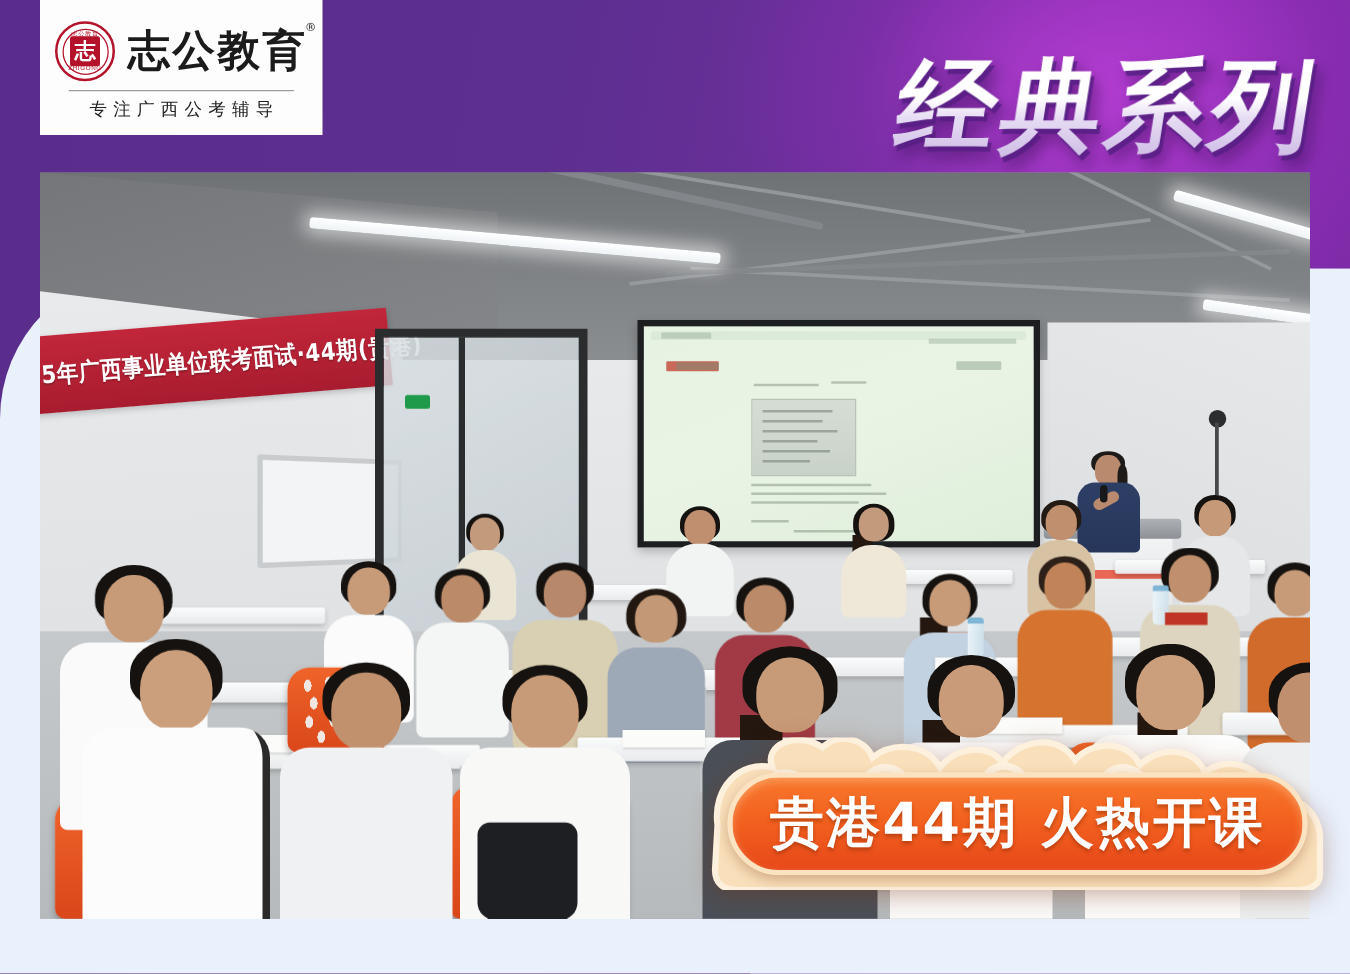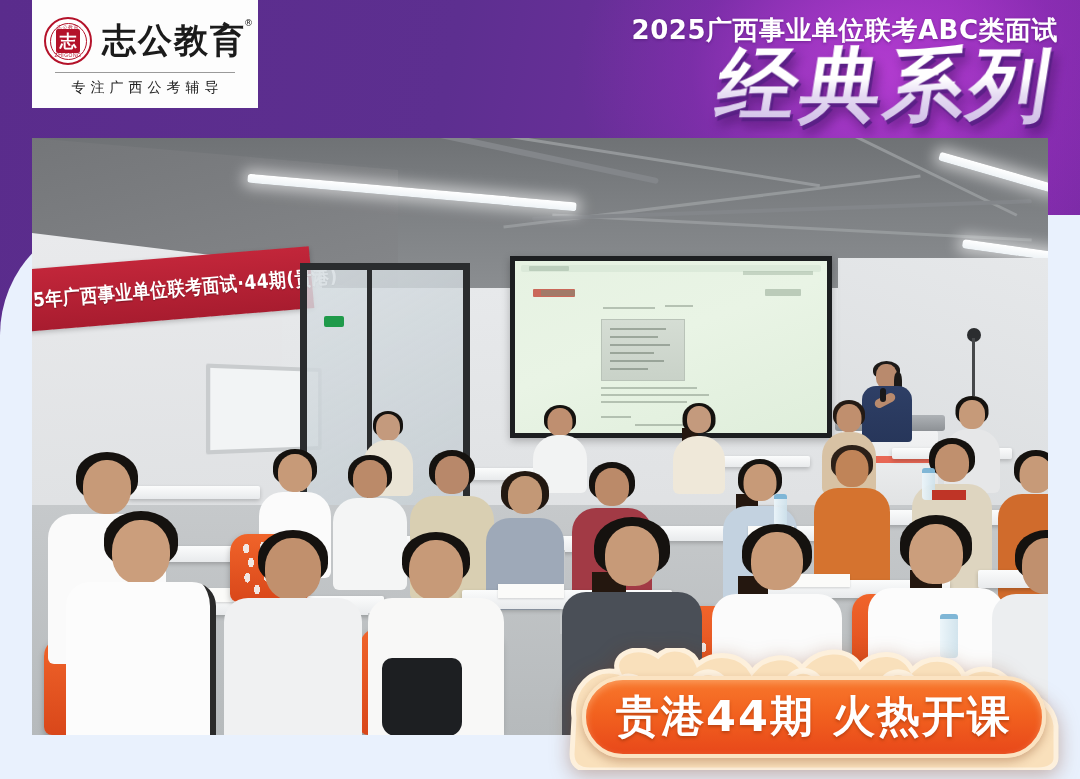--- a/index.html
+++ b/index.html
@@ -323,21 +323,21 @@
   .paper {
     position:absolute; background:#fbfbf9; box-shadow:0 1px 2px rgba(0,0,0,.15);
   }
   .redbook { position:absolute; background:#bf3426; }
   .bag {
     position:absolute; background:#1d1f22; border-radius:10px 10px 14px 14px;
   }
 
   
   .badge-wrap {
-    position:absolute; left:566px; top:648px; width:496px; height:122px;
+    position:absolute; left:566px; top:590px; width:496px; height:122px;
   }
   .flame {
     position:absolute; inset:0;
     filter:drop-shadow(0 5px 10px rgba(120,45,10,.35));
   }
   .badge-body {
     position:absolute; left:16px; top:28px; width:464px; height:82px;
     border-radius:42px;
     background:linear-gradient(#f8772c 0%,#f2621f 45%,#e8481a 100%);
     border:4px solid #fbe3c2;
@@ -365,21 +365,20 @@
       </div>
       <div class="brand">
         <span>志公教育</span>
         <span class="reg">®</span>
       </div>
     </div>
     <div class="logo-rule"></div>
     <div class="tagline">专注广西公考辅导</div>
   </div>
 
-  <div class="head-sub">2025广西事业单位联考ABC类面试</div>
   <div class="head-main">经典系列</div>
 
   <div class="card"></div>
   <div class="card-right-fill"></div>
 
   <div class="photo">
     <div class="scene">
 
       <div class="ceiling"></div>
       <div class="ceil-slab"></div>

